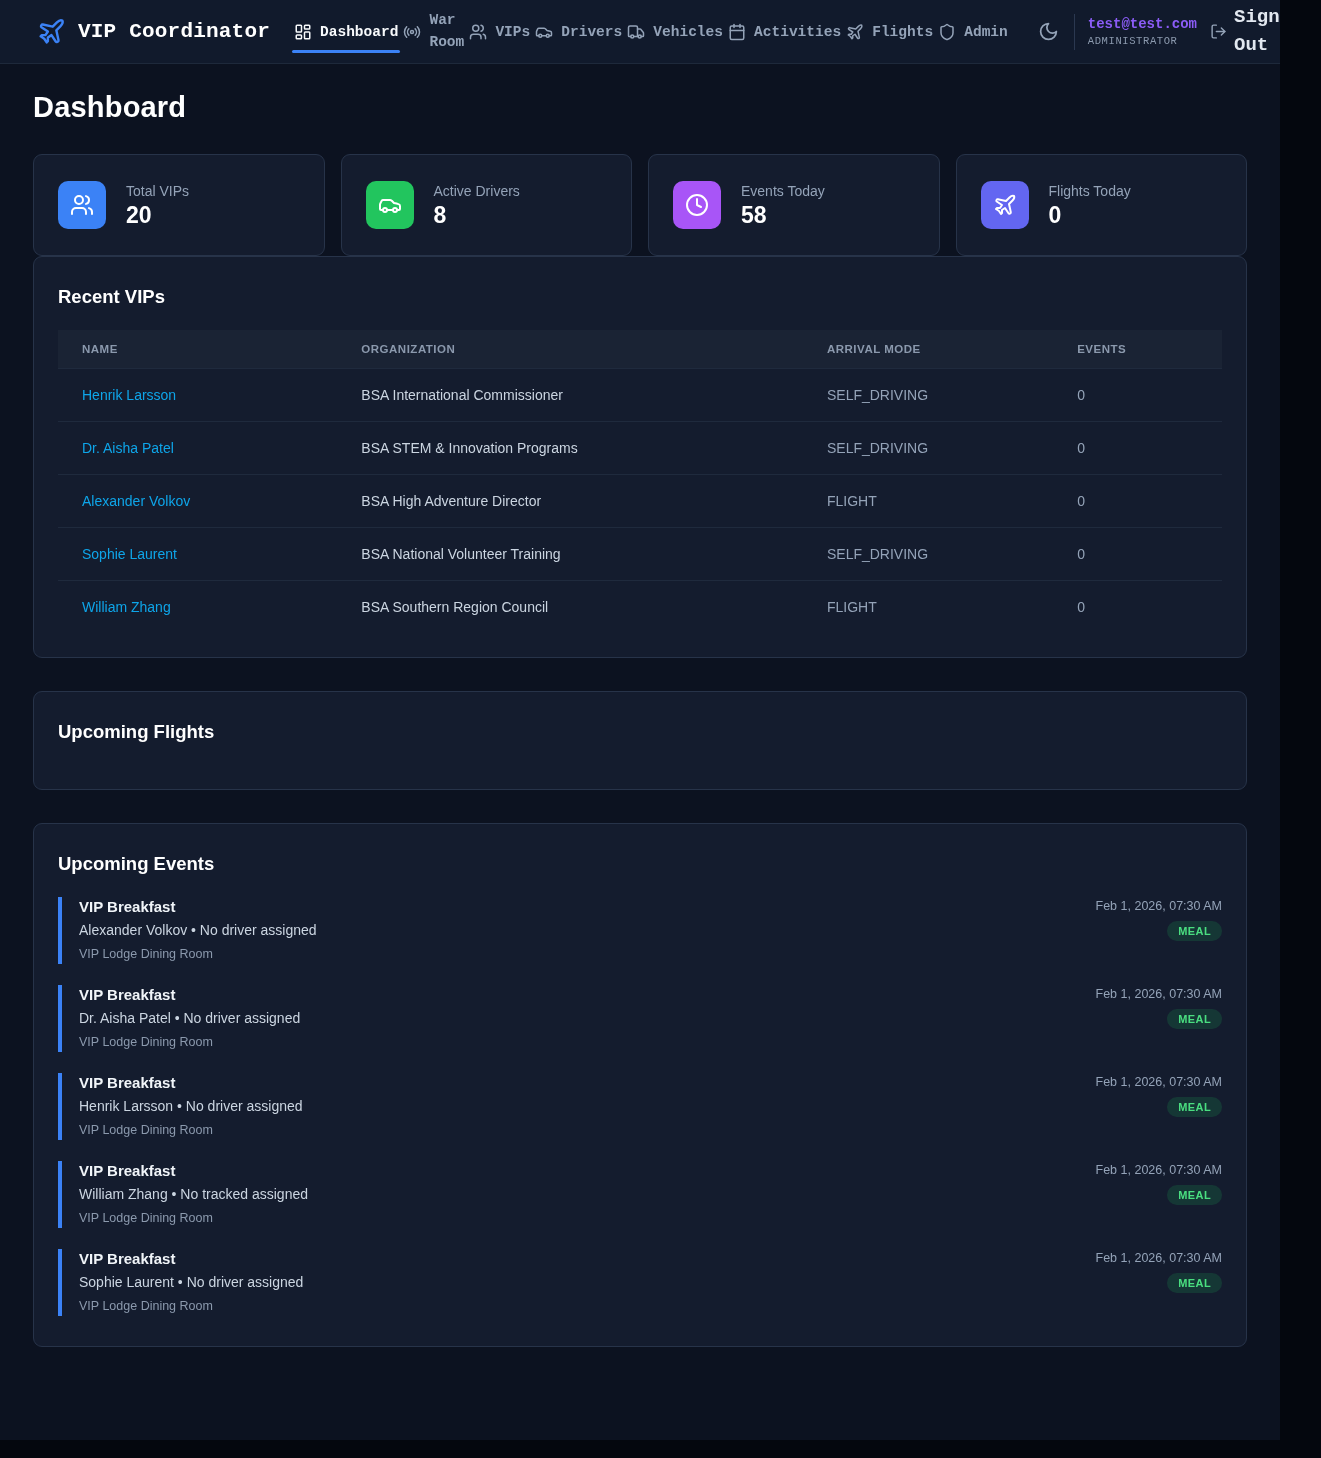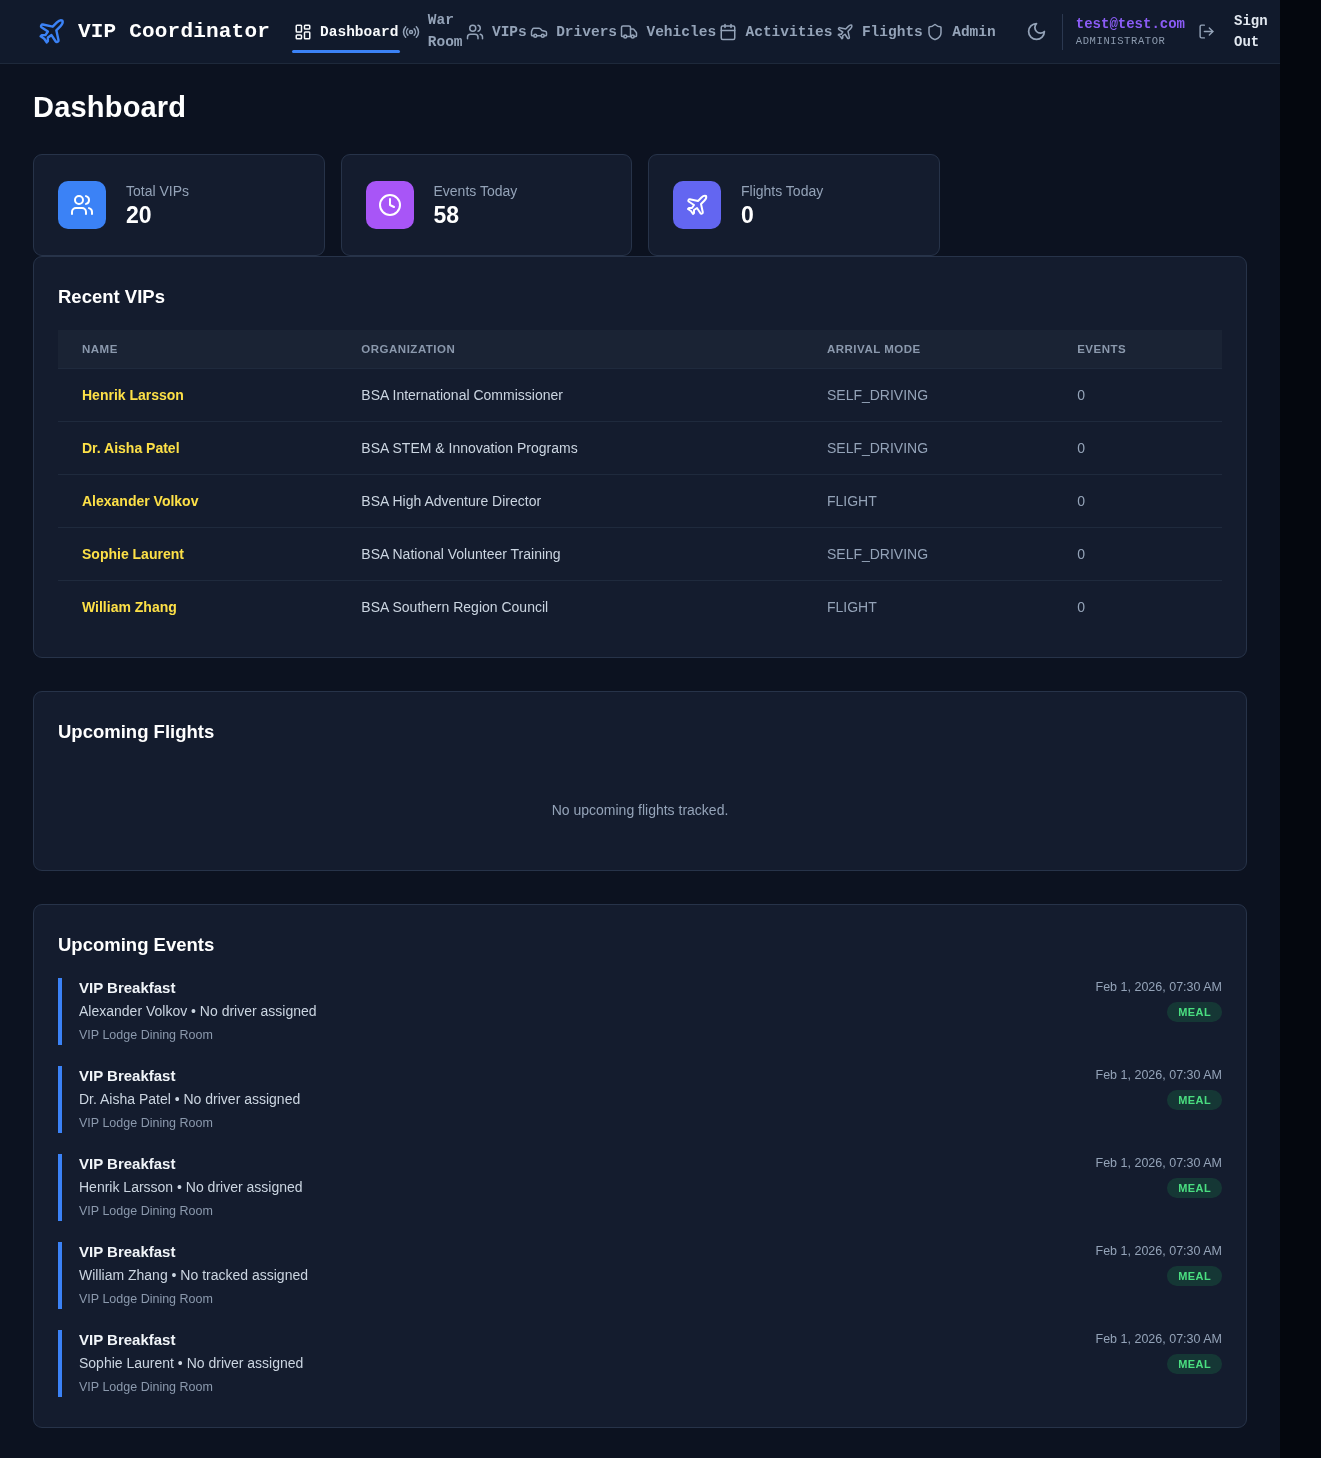--- a/index.html
+++ b/index.html
@@ -33,22 +33,22 @@
   }
   .nav-item.wrap { white-space:normal; }
   .nav-item.wrap .nav-label { width:min-content; line-height:1.45; }
   .nav-right { display:flex; align-items:center; gap:13px; flex:0 0 auto; }
   .theme-btn { color:#94a3b8; font-size:21px; background:none; border:none; cursor:pointer; display:flex; padding:2px; }
   .v-divider { width:1px; height:36px; background:#2b3850; }
   .user-info { line-height:1.35; }
   .user-email { color:#8b5cf6; font-weight:700; font-size:14px; }
   .user-role { color:#8b99ad; font-size:10.5px; letter-spacing:.6px; }
   .signout-btn {
-    display:flex; align-items:center; gap:19px; background:none; border:none; cursor:pointer;
-    color:#e2e8f0; font-weight:700; font-size:14px; font-family:inherit; padding:0;
+    display:flex; align-items:center; gap:7px; background:none; border:none; cursor:pointer;
+    color:#e2e8f0; font-weight:700; font-size:19px; font-family:inherit; padding:0;
   }
   .signout-btn .so-icon { color:#94a3b8; font-size:17px; display:flex; }
   .signout-btn .so-label { width:40px; text-align:left; line-height:1.45; }
 
   
   .main { padding:27px 33px 10px; }
   .page-title { margin:0 0 30px; color:#ffffff; font-size:29px; font-weight:800; letter-spacing:.2px; }
 
   .stats-grid { display:grid; grid-template-columns:repeat(4,1fr); gap:16px; }
   .stat-card {
@@ -70,21 +70,21 @@
 
   
   table { width:100%; border-collapse:collapse; }
   thead tr { background:#1a2334; }
   th {
     text-align:left; padding:13px 24px; color:#8b99ad;
     font-size:11.5px; font-weight:700; letter-spacing:.5px; white-space:nowrap;
   }
   td { padding:18px 24px; border-top:1px solid #1f2a3d; font-size:14px; color:#94a3b8; }
   tbody tr { cursor:pointer; }
-  td.cell-name { color:#fde047; font-weight:700; }
+  td.cell-name { color:#0ea5e9; font-weight:400; }
   td.cell-org  { color:#cbd5e1; }
   .col-name{width:24%;} .col-org{width:40%;} .col-mode{width:21.5%;} .col-events{width:14.5%;}
 
   .empty-msg { text-align:center; color:#94a3b8; font-size:14px; padding:37px 0 28px; }
 
   
   .event-item {
     border-left:4px solid #3b82f6; padding:1px 0 3px 17px; margin-bottom:21px;
     display:flex; justify-content:space-between; align-items:flex-start;
   }
@@ -248,20 +248,34 @@
               <path d="M22 21v-2a4 4 0 0 0-3-3.87"></path>
               <path d="M16 3.13a4 4 0 0 1 0 7.75"></path>
             </svg>
           </div>
           <div>
             <div class="stat-label">Total VIPs</div>
             <div class="stat-value">20</div>
           </div>
         </div>
 
+        <div class="stat-card">
+          <div class="stat-icon" style="background: rgb(34, 197, 94);">
+            <svg viewBox="0 0 24 24" width="1em" height="1em" fill="none" stroke="currentColor" stroke-width="2" stroke-linecap="round" stroke-linejoin="round">
+              <path d="M19 17h2c.6 0 1-.4 1-1v-3c0-.9-.7-1.7-1.5-1.9C18.7 10.6 16 10 16 10s-1.3-1.4-2.2-2.3c-.5-.4-1.1-.7-1.8-.7H5c-.6 0-1.1.4-1.4.9l-1.4 2.9A3.7 3.7 0 0 0 2 12v4c0 .6.4 1 1 1h2"></path>
+              <circle cx="7" cy="17" r="2"></circle>
+              <path d="M9 17h6"></path>
+              <circle cx="17" cy="17" r="2"></circle>
+            </svg>
+          </div>
+          <div>
+            <div class="stat-label">Active Drivers</div>
+            <div class="stat-value">8</div>
+          </div>
+        </div>
 
         <div class="stat-card">
           <div class="stat-icon" style="background: rgb(168, 85, 247);">
             <svg viewBox="0 0 24 24" width="1em" height="1em" fill="none" stroke="currentColor" stroke-width="2" stroke-linecap="round" stroke-linejoin="round">
               <circle cx="12" cy="12" r="10"></circle>
               <polyline points="12 6 12 12 16 14"></polyline>
             </svg>
           </div>
           <div>
             <div class="stat-label">Events Today</div>
@@ -328,21 +342,20 @@
               <td class="cell-org">BSA Southern Region Council</td>
               <td class="cell-mode">FLIGHT</td>
               <td class="cell-events">0</td>
             </tr>
           </tbody>
       </table>
     </section>
 
     <section class="panel">
       <h2 class="panel-title">Upcoming Flights</h2>
-      <div class="empty-msg">No upcoming flights tracked.</div>
     </section>
 
     <section class="panel">
       <h2 class="panel-title">Upcoming Events</h2>
       <div>
 
           <div class="event-item" style="border-left-color: rgb(59, 130, 246);">
             <div>
               <div class="event-title">VIP Breakfast</div>
               <div class="event-subtitle">Alexander Volkov • No driver assigned</div>

